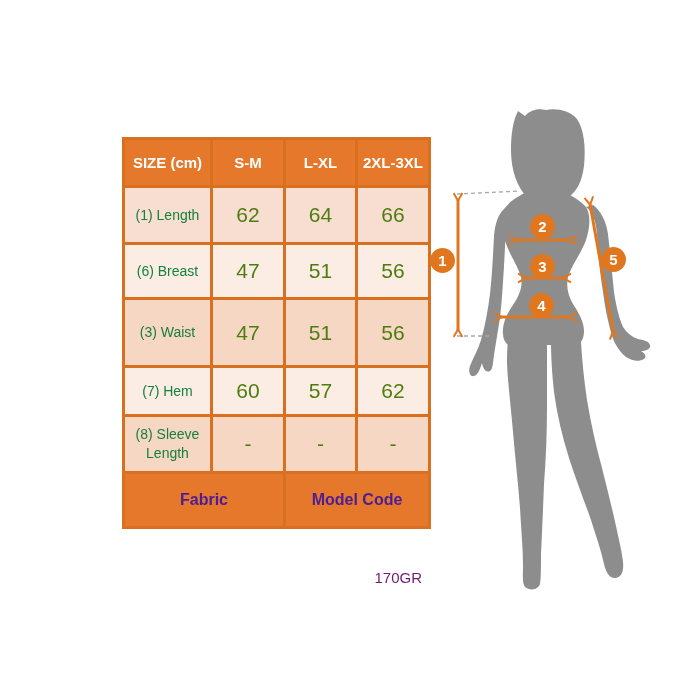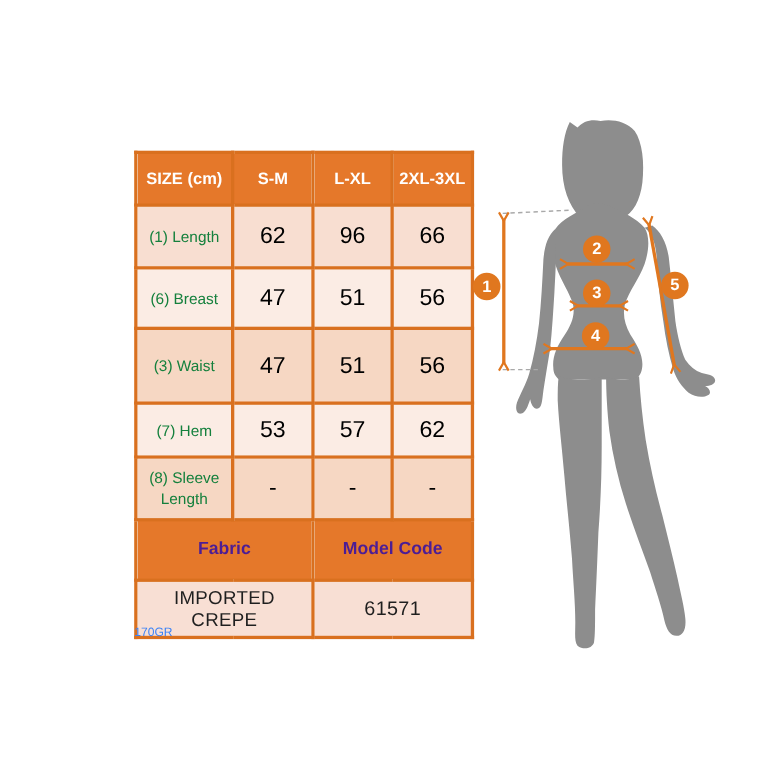--- a/index.html
+++ b/index.html
@@ -21,27 +21,27 @@
     text-align:center;vertical-align:middle;
     padding:0 3px;overflow:hidden;
   }
   .hdr{
     background:#e5782a;color:#ffffff;font-weight:bold;font-size:15px;line-height:1.3;
   }
   .row-dark{background:#f6d7c3;}
   .row-light{background:#fbece4;}
   .row-mid{background:#f8ded1;}
   .lbl{font-size:14px;color:#15803d;line-height:1.35;}
-  .val{font-size:21px;color:#000000;}
+  .val{font-size:21px;color:#4d7c0f;}
   .fab-hdr{background:#e5782a;color:#4c1d95;font-weight:bold;font-size:16px;}
   .fab-val{background:#f8dfd4;font-size:17px;color:#1f1f1f;letter-spacing:.3px;}
 
   .footnote{
     position:absolute;left:122px;top:569px;width:300px;
-    text-align:left;font-size:11px;color:#3b82f6;
+    text-align:right;font-size:15px;color:#701a75;
   }
 
   
   svg.figure{position:absolute;left:425px;top:95px;}
   .marker{
     position:absolute;width:25px;height:25px;border-radius:50%;
     background:#e0771f;color:#ffffff;font-size:15px;font-weight:bold;
     line-height:25px;text-align:center;
   }
   .m1{left:430px;top:248px;}
@@ -65,54 +65,50 @@
     <tbody>
         <tr style="height:48px">
       <th class="hdr">SIZE (cm)</th>
       <th class="hdr">S-M</th>
       <th class="hdr">L-XL</th>
       <th class="hdr">2XL-3XL</th>
     </tr>
     <tr style="height:57px">
       <td class="row-mid lbl">(1) Length</td>
       <td class="row-mid val">62</td>
-      <td class="row-mid val">96</td>
+      <td class="row-mid val">64</td>
       <td class="row-mid val">66</td>
     </tr>
     <tr style="height:55px">
       <td class="row-light lbl">(6) Breast</td>
       <td class="row-light val">47</td>
       <td class="row-light val">51</td>
       <td class="row-light val">56</td>
     </tr>
     <tr style="height:68px">
       <td class="row-dark lbl">(3) Waist</td>
       <td class="row-dark val">47</td>
       <td class="row-dark val">51</td>
       <td class="row-dark val">56</td>
     </tr>
     <tr style="height:49px">
       <td class="row-light lbl">(7) Hem</td>
-      <td class="row-light val">53</td>
+      <td class="row-light val">60</td>
       <td class="row-light val">57</td>
       <td class="row-light val">62</td>
     </tr>
     <tr style="height:57px">
       <td class="row-dark lbl">(8) Sleeve Length</td>
       <td class="row-dark val">-</td>
       <td class="row-dark val">-</td>
       <td class="row-dark val">-</td>
     </tr>
     <tr style="height:55px">
       <th class="fab-hdr" colspan="2">Fabric</th>
       <th class="fab-hdr" colspan="2">Model Code</th>
-    </tr>
-    <tr style="height:52px">
-      <td class="fab-val" colspan="2">IMPORTED CREPE</td>
-      <td class="fab-val" colspan="2" style="font-size:18px">61571</td>
     </tr>
   </tbody>
     </table>
 
   <div class="footnote">170GR</div>
 
   <svg class="figure" width="260" height="520" viewBox="425 95 260 520">
     <defs>
       <marker id="ah" viewBox="0 0 10 10" refX="2.2" refY="5" markerWidth="11" markerHeight="11" markerUnits="userSpaceOnUse" orient="auto-start-reverse">
         <path d="M8.5 1 L1.5 5 L8.5 9" fill="none" stroke="#e0771f" stroke-width="1.8"></path>

